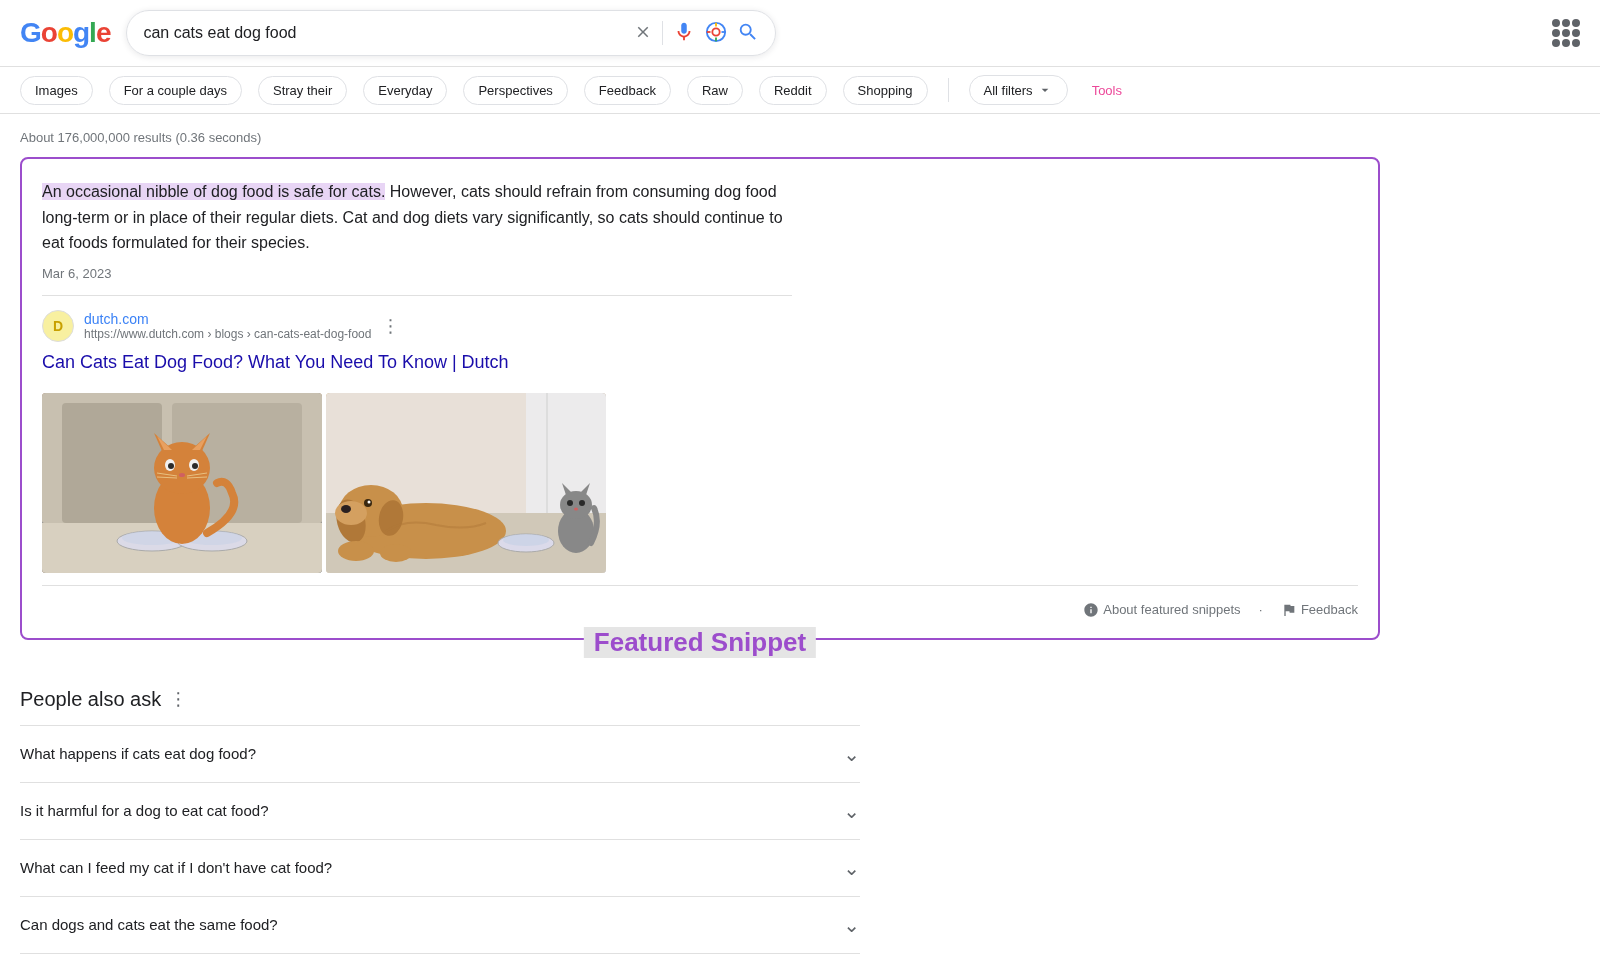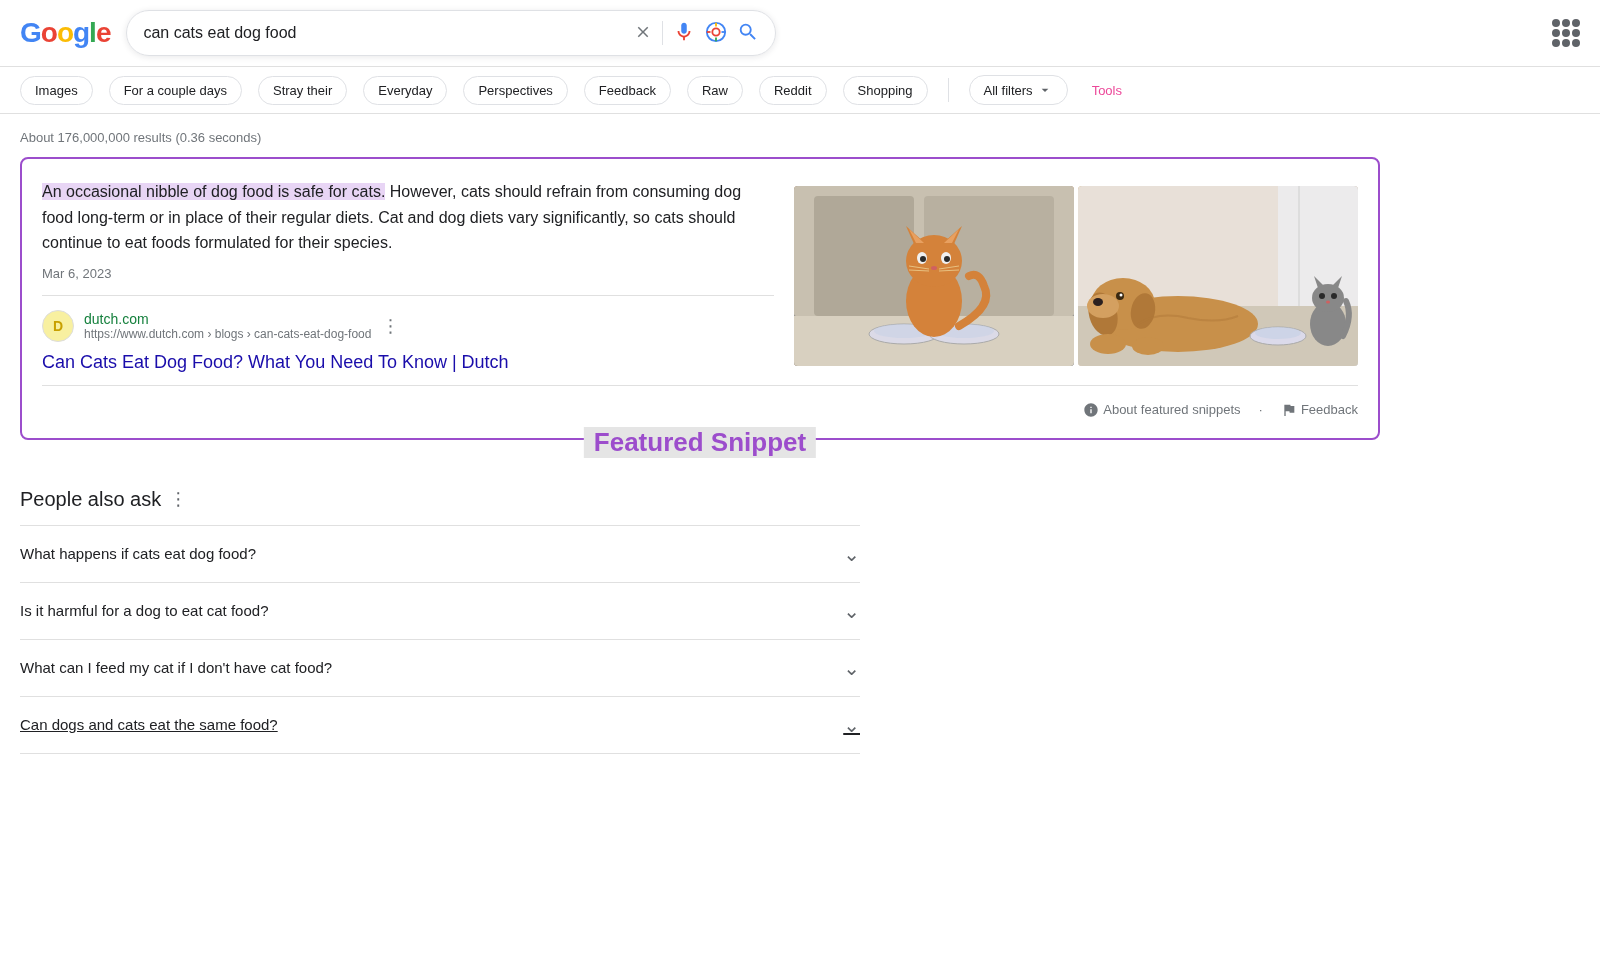--- a/index.html
+++ b/index.html
@@ -32,31 +32,31 @@
 
     
     .main { padding: 16px 20px; max-width: 1400px; }
     .results-count { font-size: 13px; color: #70757a; margin-bottom: 12px; }
 
     
     .featured-snippet-wrapper { position: relative; margin-bottom: 30px; }
     .featured-snippet-box { border: 2px solid #9c4dcc; border-radius: 8px; padding: 20px; background: #fff; }
     .featured-snippet-label { position: absolute; bottom: -18px; left: 50%; transform: translateX(-50%); color: #9c4dcc; font-size: 26px; font-weight: 700; white-space: nowrap; background: #e5e5e5; padding: 0 10px; }
 
-    .snippet-content { display: flex; gap: 20px; }
+    .snippet-content { display: flex; gap: 20px; flex-direction: column; }
     .snippet-text-area { flex: 1; max-width: 750px; }
     .snippet-main-text { font-size: 16px; line-height: 1.6; color: #202124; }
     .snippet-highlighted { background: #e8d5f5; }
     .snippet-date { font-size: 13px; color: #70757a; margin-top: 10px; }
     .snippet-divider { border: none; border-top: 1px solid #e0e0e0; margin: 14px 0; }
 
     .snippet-source { display: flex; align-items: center; gap: 10px; }
     .source-favicon { width: 32px; height: 32px; border-radius: 50%; background: #f8f0a0; display: flex; align-items: center; justify-content: center; font-weight: bold; font-size: 14px; color: #c8a000; border: 1px solid #ddd; }
     .source-info { display: flex; flex-direction: column; }
-    .source-name { font-size: 14px; color: #15803d; }
+    .source-name { font-size: 14px; color: #3b82f6; }
     .source-url { font-size: 12px; color: #70757a; display: flex; align-items: center; gap: 4px; }
     .source-menu { cursor: pointer; color: #70757a; font-size: 18px; }
 
     .snippet-link { font-size: 18px; color: #1a0dab; text-decoration: none; display: block; margin-top: 10px; }
 
     
     .snippet-images { display: flex; gap: 4px; flex-shrink: 0; align-items: center; }
     .snippet-image { width: 280px; height: 180px; border-radius: 4px; overflow: hidden; }
     .snippet-image.cat-img { background: linear-gradient(135deg, #c8864a 30%, #e8a055 60%, #888 90%); display: flex; align-items: center; justify-content: center; }
     .snippet-image.dog-img { background: linear-gradient(135deg, #c8a870 20%, #b8956a 50%, #888 80%); display: flex; align-items: center; justify-content: center; }
@@ -64,21 +64,21 @@
     
     .snippet-footer { display: flex; align-items: center; gap: 18px; justify-content: flex-end; color: #70757a; font-size: 13px; padding-top: 8px; }
     .about-snippets { display: flex; align-items: center; gap: 4px; cursor: pointer; color: #70757a; }
     .feedback-btn { display: flex; align-items: center; gap: 4px; cursor: pointer; color: #70757a; }
 
     
     .paa-section { margin-top: 36px; max-width: 840px; }
     .paa-header { display: flex; align-items: center; gap: 8px; font-size: 20px; font-weight: 400; color: #202124; margin-bottom: 14px; }
     .paa-menu { cursor: pointer; color: #5f6368; font-size: 18px; }
     .paa-item { border-top: 1px solid #e0e0e0; display: flex; align-items: center; justify-content: space-between; padding: 16px 0; cursor: pointer; }
-    .paa-item:last-child { border-bottom: 1px solid #e0e0e0; text-decoration: underline; }
+    .paa-item:last-child { border-bottom: 1px solid #e0e0e0; }
     .paa-question { font-size: 15px; color: #202124; }
     .paa-chevron { color: #5f6368; font-size: 20px; }
   </style>
 </head>
 <body>
 
 <div class="header">
   <div class="logo">
     <span style="color:#4285F4">G</span>
       <span style="color:#EA4335">o</span>

